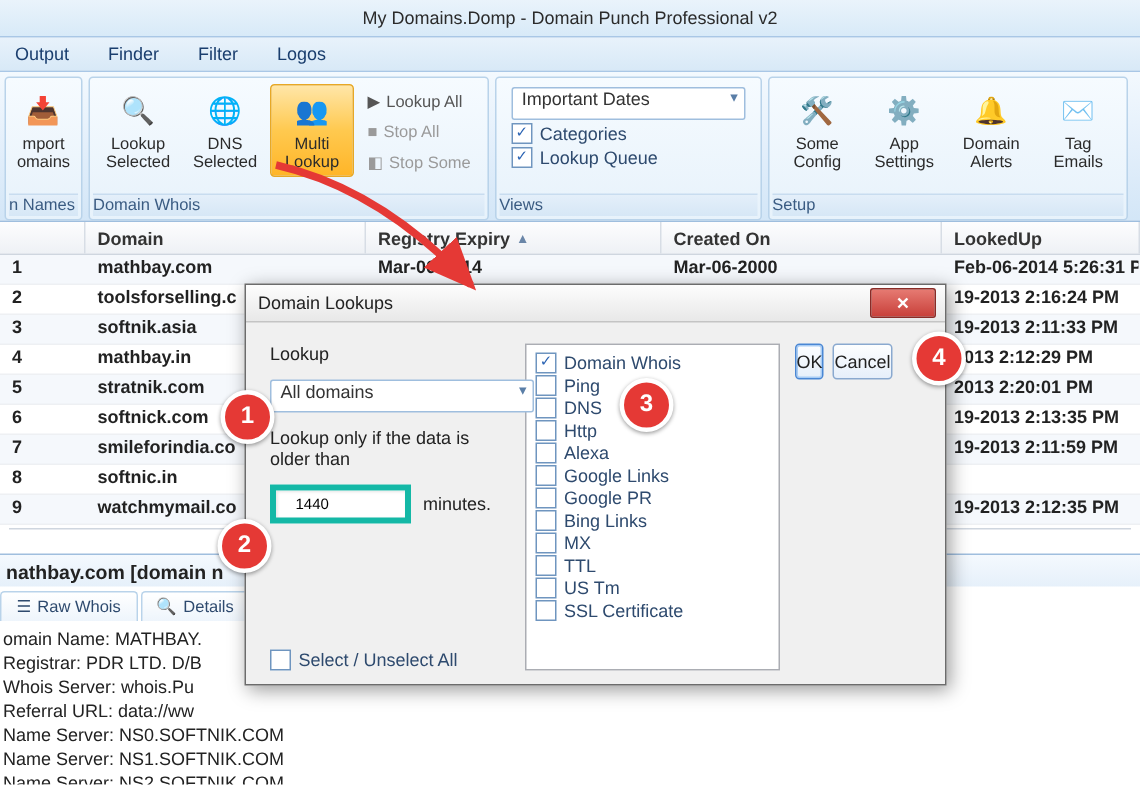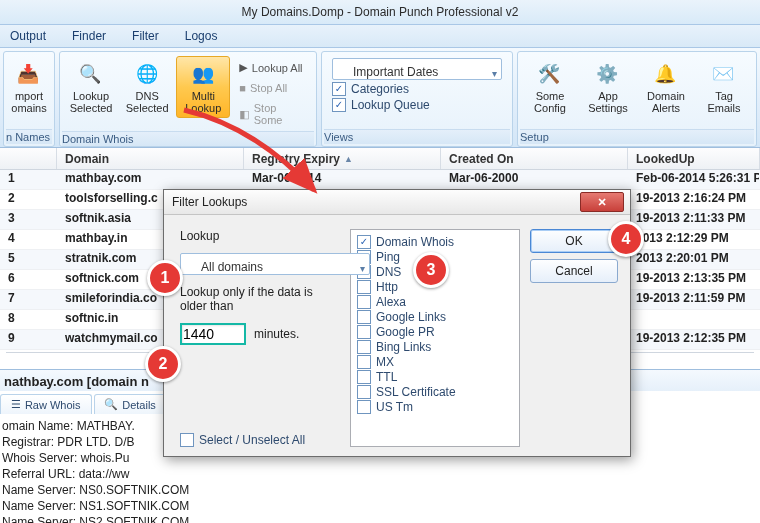--- a/index.html
+++ b/index.html
@@ -13,21 +13,21 @@
 .ribbon{height:96px;background:linear-gradient(#f3f9fe,#e3effb 50%,#d3e6f7);border-bottom:1px solid #9fbede;display:flex;align-items:stretch;padding:3px 3px 0 3px;gap:4px;position:relative}
 .group{border:1px solid #b9d3ea;border-radius:3px;background:linear-gradient(#f6fbff,#e7f2fb);display:flex;flex-direction:column;padding:2px}
 .group-body{flex:1;display:flex;align-items:flex-start;gap:2px;padding:2px}
 .group-title{text-align:left;font-size:11px;color:#3a5b82;padding:1px 0;background:linear-gradient(#e4effa,#d6e7f6);border-top:1px solid #c8dcef}
 .big-btn{display:flex;flex-direction:column;align-items:center;width:50px;padding:3px 2px;border:1px solid transparent;border-radius:3px;font-size:11px;line-height:12px;color:#2b2b2b;text-align:center;cursor:default}
 .big-btn.selected{background:linear-gradient(#ffe6a8,#ffc94f 50%,#ffb528);border-color:#e7a826}
 .big-btn .icon{width:28px;height:28px;margin-bottom:2px;display:flex;align-items:center;justify-content:center;font-size:18px}
 .small-btn{display:flex;align-items:center;gap:4px;padding:2px 6px;font-size:11px;color:#555;border:1px solid transparent;border-radius:2px}
 .small-btn.disabled{color:#9a9a9a}
 .views-col{display:flex;flex-direction:column;gap:2px;padding:2px 6px}
-.combo{background:#fff;border:1px solid #9fbede;height:20px;display:flex;align-items:flex-end;padding:0 18px 0 20px;font-size:12px;color:#333;position:relative;border-radius:2px;min-width:130px}
+.combo{background:#fff;border:1px solid #9fbede;height:20px;display:flex;align-items:flex-start;padding:0 18px 0 6px;font-size:12px;color:#333;position:relative;border-radius:2px;min-width:130px}
 .combo:after{content:"▾";position:absolute;right:4px;color:#5a7ea7;font-size:10px}
 .check-row{display:flex;align-items:center;gap:5px;font-size:12px;color:#2e4a6e}
 .check-row .cb{width:12px;height:12px;border:1px solid #6f95bf;background:#fff;display:flex;align-items:center;justify-content:center;font-size:10px;color:#2a63b3;line-height:1}
 
 .sheet{position:relative}
 .hdr-row{display:flex;background:linear-gradient(#fdfdfe,#eef1f5);border-bottom:1px solid #cfd6df;height:21px}
 .hdr-row>div{border-right:1px solid #d7dde5;padding:3px 8px;font-size:12px;color:#333;display:flex;align-items:center;gap:4px}
 .col-num{width:40px}
 .col-dom{width:170px;font-weight:bold}
 .col-exp{width:180px;font-weight:bold}
@@ -42,24 +42,24 @@
 .tabs{display:flex;gap:2px;margin-top:3px}
 .tab{border:1px solid #b9d3ea;border-bottom:none;border-radius:3px 3px 0 0;background:linear-gradient(#fff,#eef5fc);padding:3px 10px;font-size:11px;color:#2e4a6e;display:flex;align-items:center;gap:4px}
 .details{padding:4px 2px;font-size:12px;line-height:16px;color:#222}
 
 .dlg{position:absolute;left:163px;top:189px;width:466px;height:266px;background:#f0f0f0;border:1px solid #6c6c6c;box-shadow:2px 3px 12px rgba(0,0,0,0.4)}
 .dlg-title{height:24px;background:linear-gradient(#fdfdfd,#e8e8e8);border-bottom:1px solid #c4c4c4;display:flex;align-items:center;padding-left:8px;font-size:12px;position:relative}
 .dlg-close{position:absolute;right:6px;top:2px;width:42px;height:18px;background:linear-gradient(#e67a72,#c8403a);border:1px solid #8a2b26;border-radius:2px;color:#fff;display:flex;align-items:center;justify-content:center;font-size:11px;font-weight:bold}
 .dlg-body{display:flex;padding:14px 12px 10px 16px;gap:10px;height:calc(100% - 24px);box-sizing:border-box}
 .dlg-left{width:160px;display:flex;flex-direction:column;gap:10px}
 .dlg-left .combo{min-width:auto;width:150px}
-.dlg-input{width:60px;height:18px;border:2px solid #14b8a6;padding:0 1px;font-size:14px;box-shadow:inset 1px 1px 2px rgba(0,0,0,0.1)}
+.dlg-input{width:60px;height:18px;border:4px solid #14b8a6;padding:0 13px;font-size:10px;box-shadow:inset 1px 1px 2px rgba(0,0,0,0.1)}
 .dlg-list{flex:1;border:1px solid #abadb3;background:#fff;padding:4px 6px;overflow:auto}
 .dlg-list .check-row{margin:1px 0}
-.dlg-right{width:88px;display:flex;flex-direction:column;gap:6px}
+.dlg-right{width:88px;display:flex;flex-direction:row;gap:6px}
 .btn{height:22px;border:1px solid #8aa9cf;border-radius:3px;background:linear-gradient(#fdfeff,#e6effa);font-size:12px;display:flex;align-items:center;justify-content:center;cursor:default}
 .btn.primary{border-color:#4a87d4;box-shadow:0 0 0 1px #a9cdf5 inset}
 
 .circle-num{position:absolute;width:30px;height:30px;border-radius:50%;background:#E53935;border:3px solid #fff;color:#fff;font-weight:bold;font-size:16px;display:flex;align-items:center;justify-content:center;box-shadow:0 1px 3px rgba(0,0,0,0.4);z-index:20}
 
 .arrow{position:absolute;z-index:15}
 .sort-arrow{font-size:9px;color:#6a86a8}
 </style>
 </head>
 <body>
@@ -281,21 +281,21 @@
     <defs>
         <marker id="ah" markerWidth="8" markerHeight="8" refX="6" refY="3" orient="auto">
           <path d="M0,0 L7,3 L0,6 Z" fill="#E53935"></path>
         </marker>
       </defs>
     <path d="M20,4 Q90,20 150,84" stroke="#E53935" stroke-width="5" fill="none" marker-end="url(#ah)"></path>
   </svg>
 
   <div class="dlg">
     <div class="dlg-title">
-      <span>Filter Lookups</span>
+      <span>Domain Lookups</span>
       <div class="dlg-close">✕</div>
     </div>
     <div class="dlg-body">
       <div class="dlg-left">
         <div>Lookup</div>
         <div class="combo">
             <span>All domains</span>
           </div>
         <div style="line-height:14px">Lookup only if the data is older than</div>
         <div style="display:flex;align-items:center;gap:8px">
@@ -344,25 +344,25 @@
           <div class="check-row">
             <span class="cb"></span>
             <span>MX</span>
           </div>
           <div class="check-row">
             <span class="cb"></span>
             <span>TTL</span>
           </div>
           <div class="check-row">
             <span class="cb"></span>
+            <span>US Tm</span>
+          </div>
+          <div class="check-row">
+            <span class="cb"></span>
             <span>SSL Certificate</span>
-          </div>
-          <div class="check-row">
-            <span class="cb"></span>
-            <span>US Tm</span>
           </div>
         </div>
       <div class="dlg-right">
         <div class="btn primary">
             <span>OK</span>
           </div>
         <div class="btn">
             <span>Cancel</span>
           </div>
       </div>

